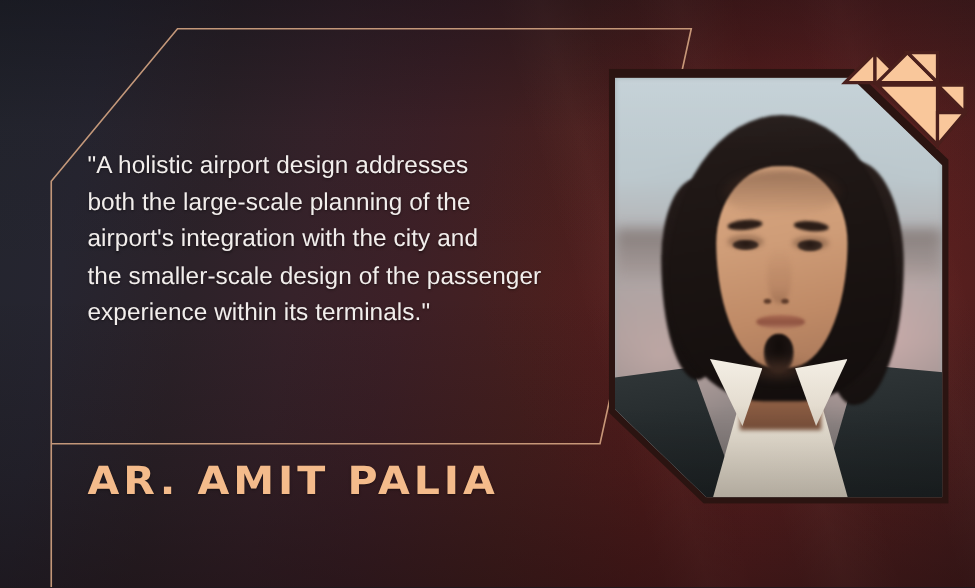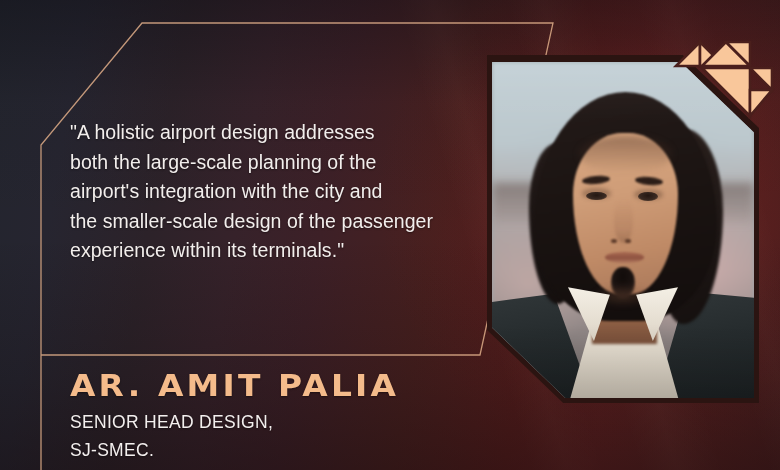--- a/index.html
+++ b/index.html
@@ -351,22 +351,20 @@
     <polyline points="41,470 41,355 480,355 553,23 142,23 41,145 41,470" fill="none" stroke="#d9a985" stroke-width="1.3" stroke-opacity="0.88"></polyline>
   </svg>
 
   <div class="quote">"A holistic airport design addresses
 both the large-scale planning of the
 airport's integration with the city and
 the smaller-scale design of the passenger
 experience within its terminals."</div>
 
   <div class="name">AR. AMIT PALIA</div>
-  <div class="role">SENIOR HEAD DESIGN,
-SJ-SMEC.</div>
 
   <div class="photo-wrap">
     <div class="photo-shadow"></div>
     <div class="photo">
       <div class="ph-bg"></div>
       <div class="ph-blurband"></div>
       <div class="ph-jacket-l"></div>
       <div class="ph-jacket-r"></div>
       <div class="ph-shirt"></div>
       <div class="ph-neck"></div>

